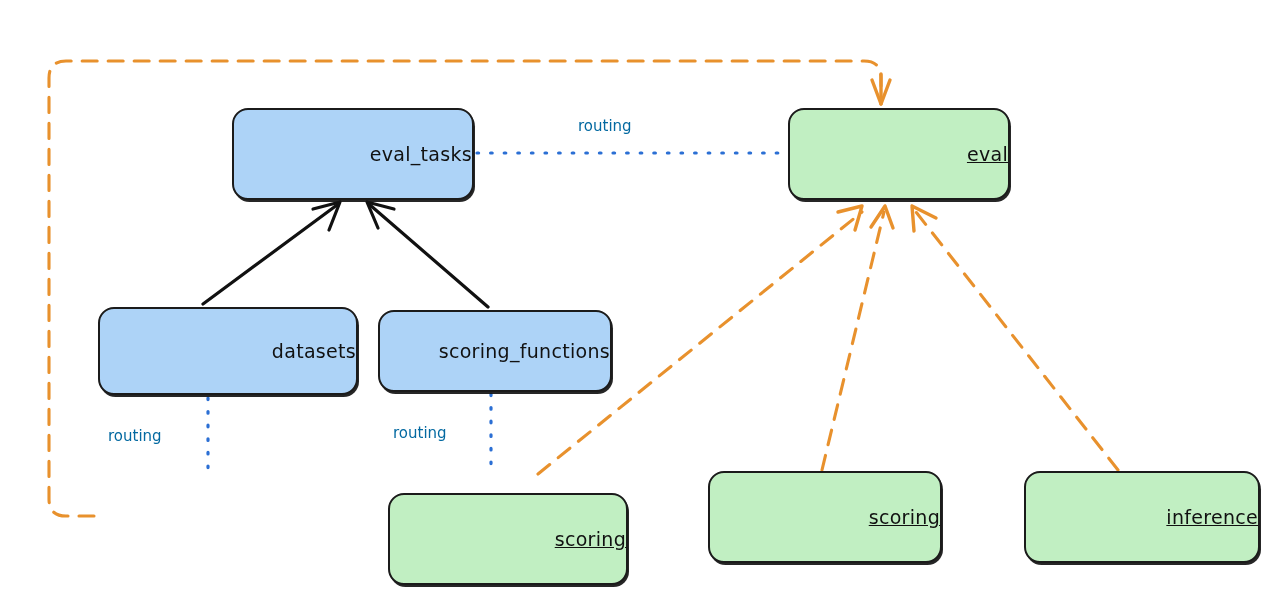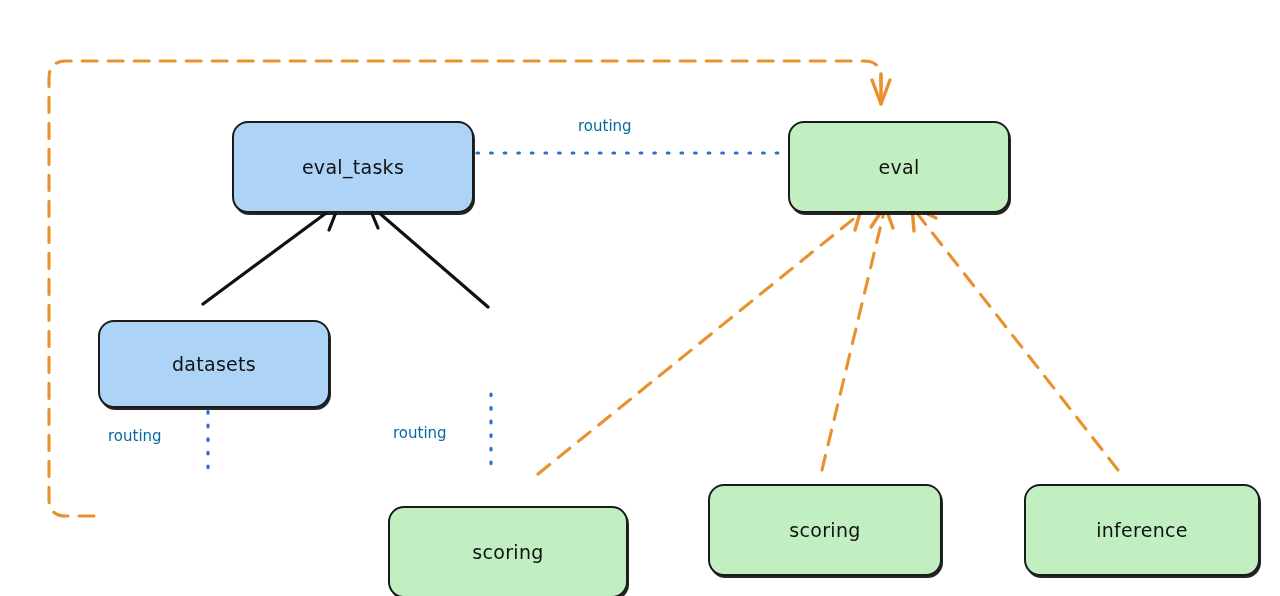--- a/index.html
+++ b/index.html
@@ -27,30 +27,29 @@
     height: 596px;
     overflow: visible;
   }
   .node {
     position: absolute;
     box-sizing: border-box;
     border: 2.6px solid #1b1b1b;
     border-radius: 16px;
     display: flex;
     align-items: center;
-    justify-content: center;
+    justify-content: flex-end;
     font-family: "DejaVu Sans", sans-serif;
     font-size: 19px;
     color: #111111;
     letter-spacing: 0.3px;
     box-shadow: 1.5px 2.5px 0 -0.5px rgba(20,20,20,0.92);
-    margin-top: 13px;
   }
   .node.api   { background: #ADD3F7; }
-  .node.prov  { background: #C1EFC2; }
+  .node.prov  { background: #C1EFC2; text-decoration: underline; }
 
   .node .label { pointer-events: none; }
 
   .edge-label {
     position: absolute;
     font-family: "DejaVu Sans", sans-serif;
     font-size: 15px;
     color: #0369a1;
     white-space: nowrap;
   }
@@ -107,24 +106,27 @@
   </svg>
 
   <div class="node api" style="left:232px; top:108px; width:242px; height:92px;">
     <span class="label">eval_tasks</span>
   </div>
 
   <div class="node prov" style="left:788px; top:108px; width:222px; height:92px;">
     <span class="label">eval</span>
   </div>
 
-  <div class="node api" style="left:98px; top:307px; width:232px; height:88px;">
+  <div class="node api" style="left:98px; top:307px; width:260px; height:88px;">
     <span class="label">datasets</span>
   </div>
 
+  <div class="node api" style="left:378px; top:310px; width:234px; height:82px;">
+    <span class="label">scoring_functions</span>
+  </div>
 
 
   <div class="node prov" style="left:388px; top:493px; width:240px; height:92px;">
     <span class="label">scoring</span>
   </div>
 
   <div class="node prov" style="left:708px; top:471px; width:234px; height:92px;">
     <span class="label">scoring</span>
   </div>
 

